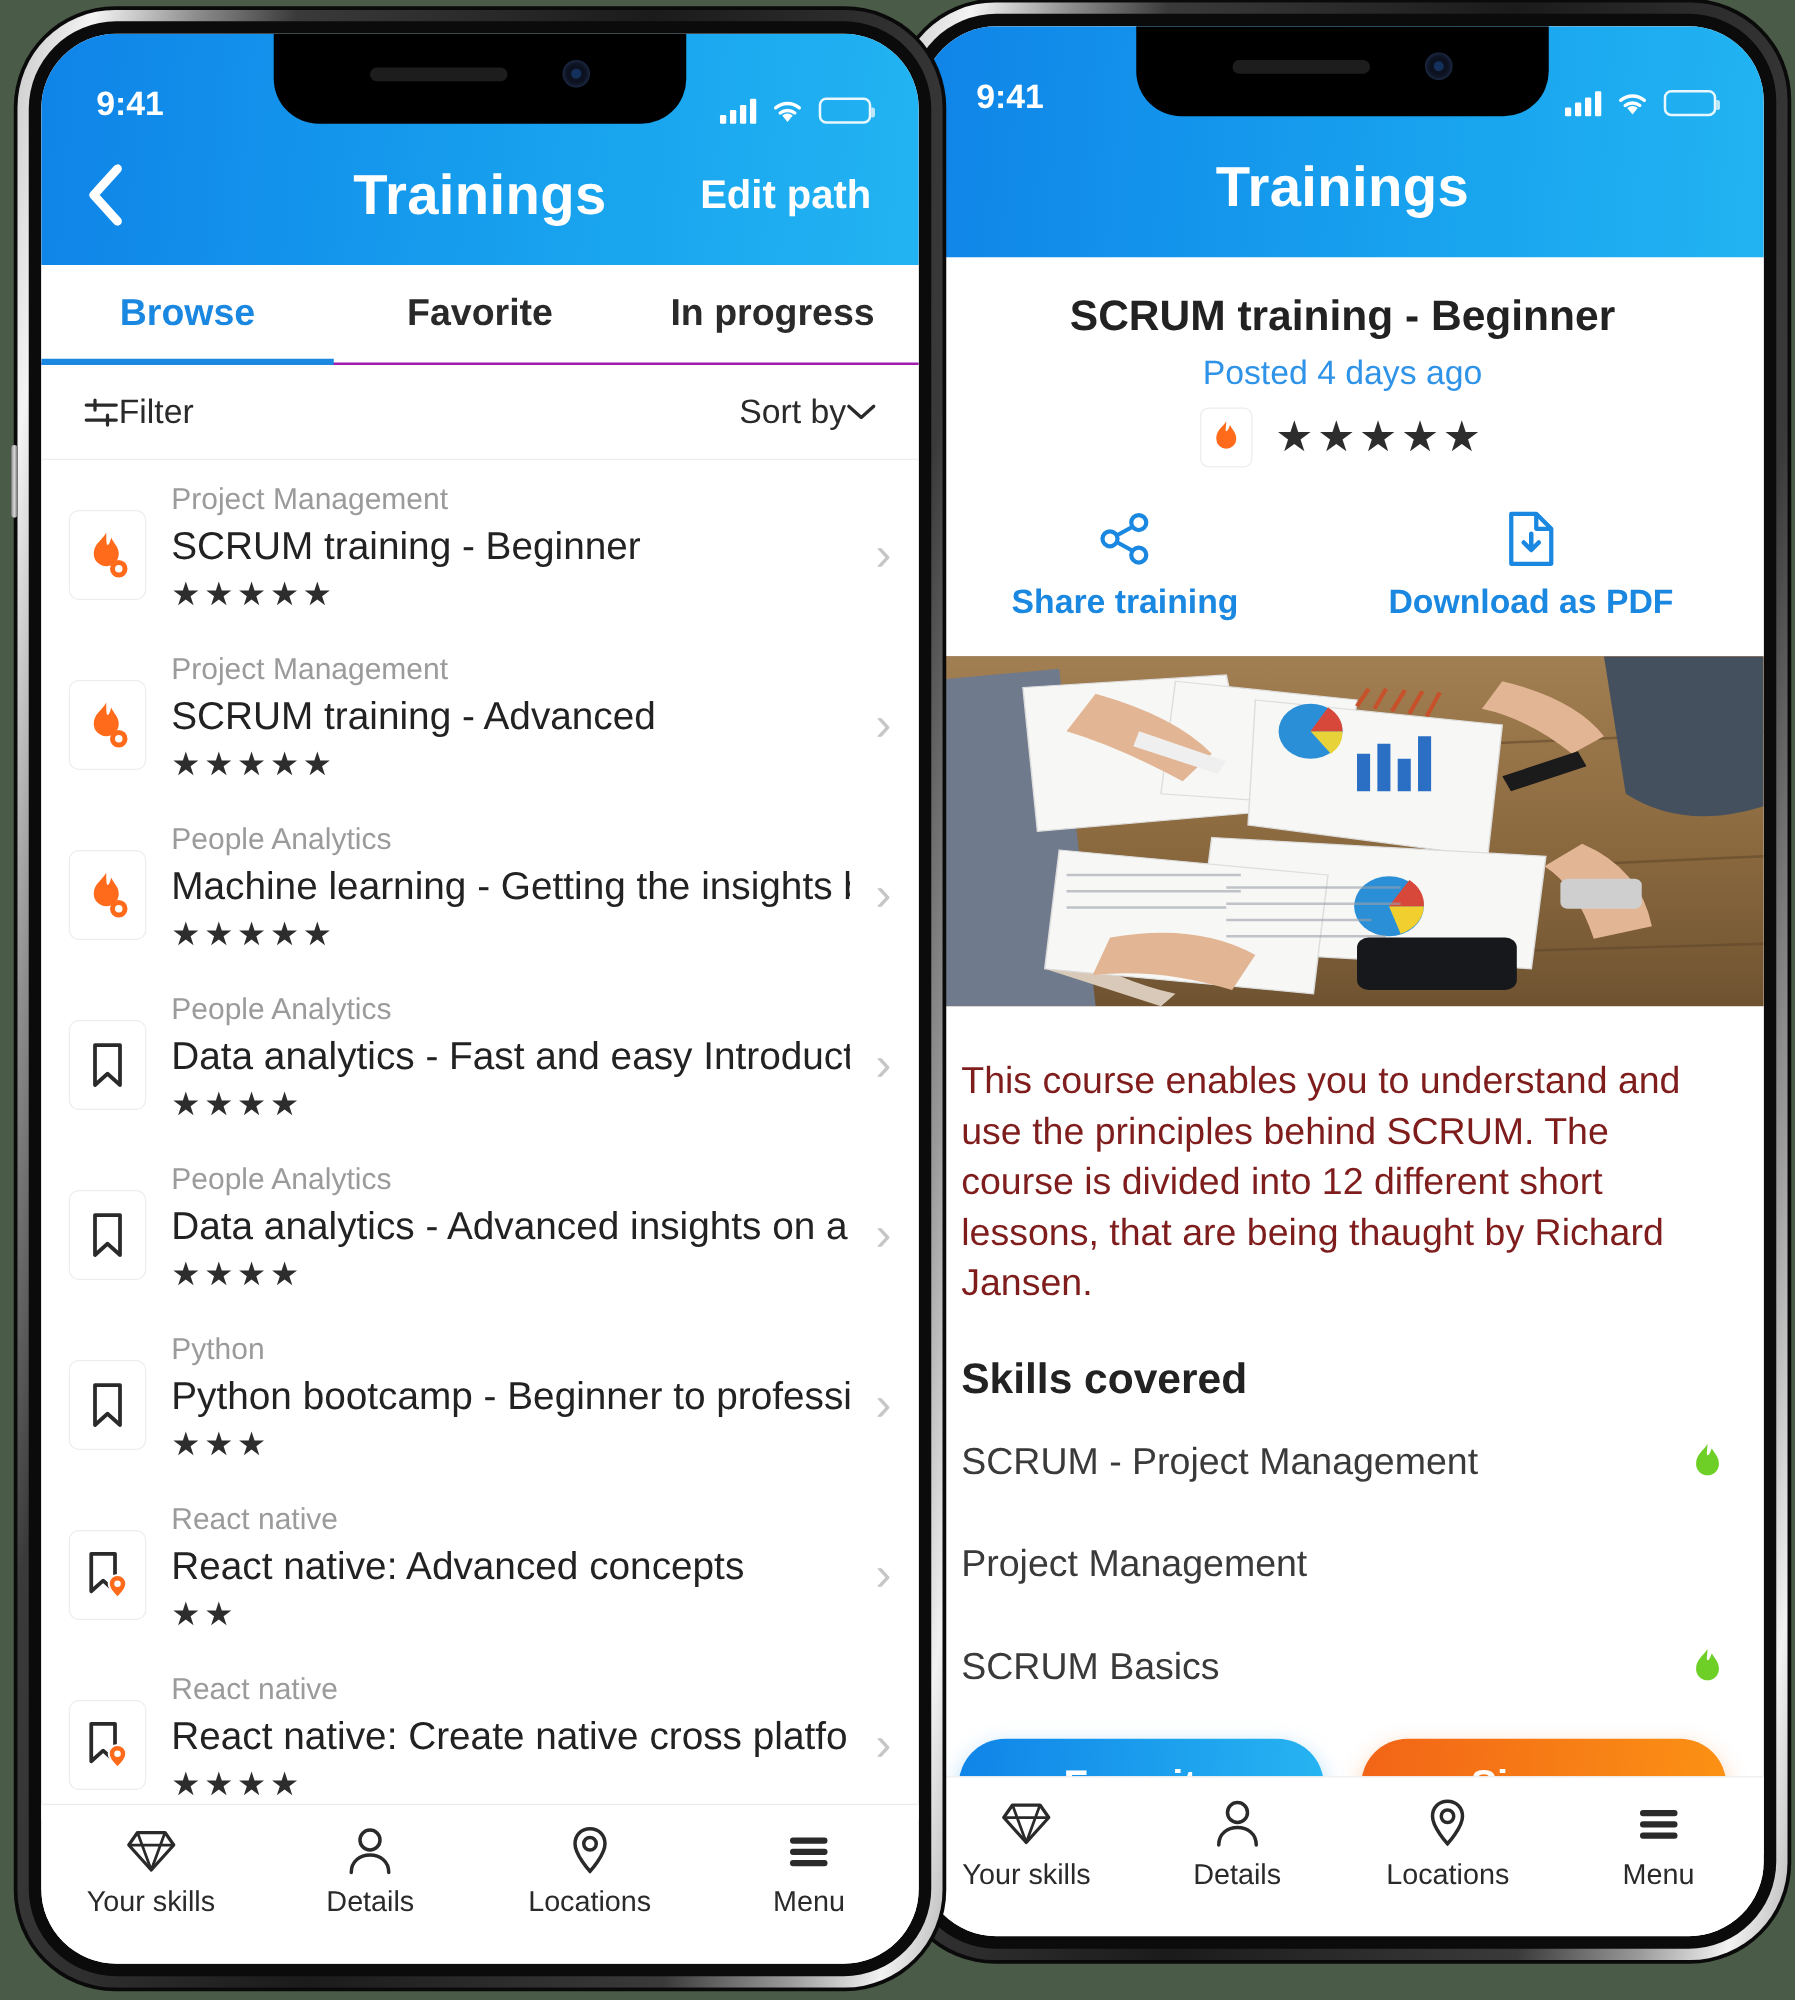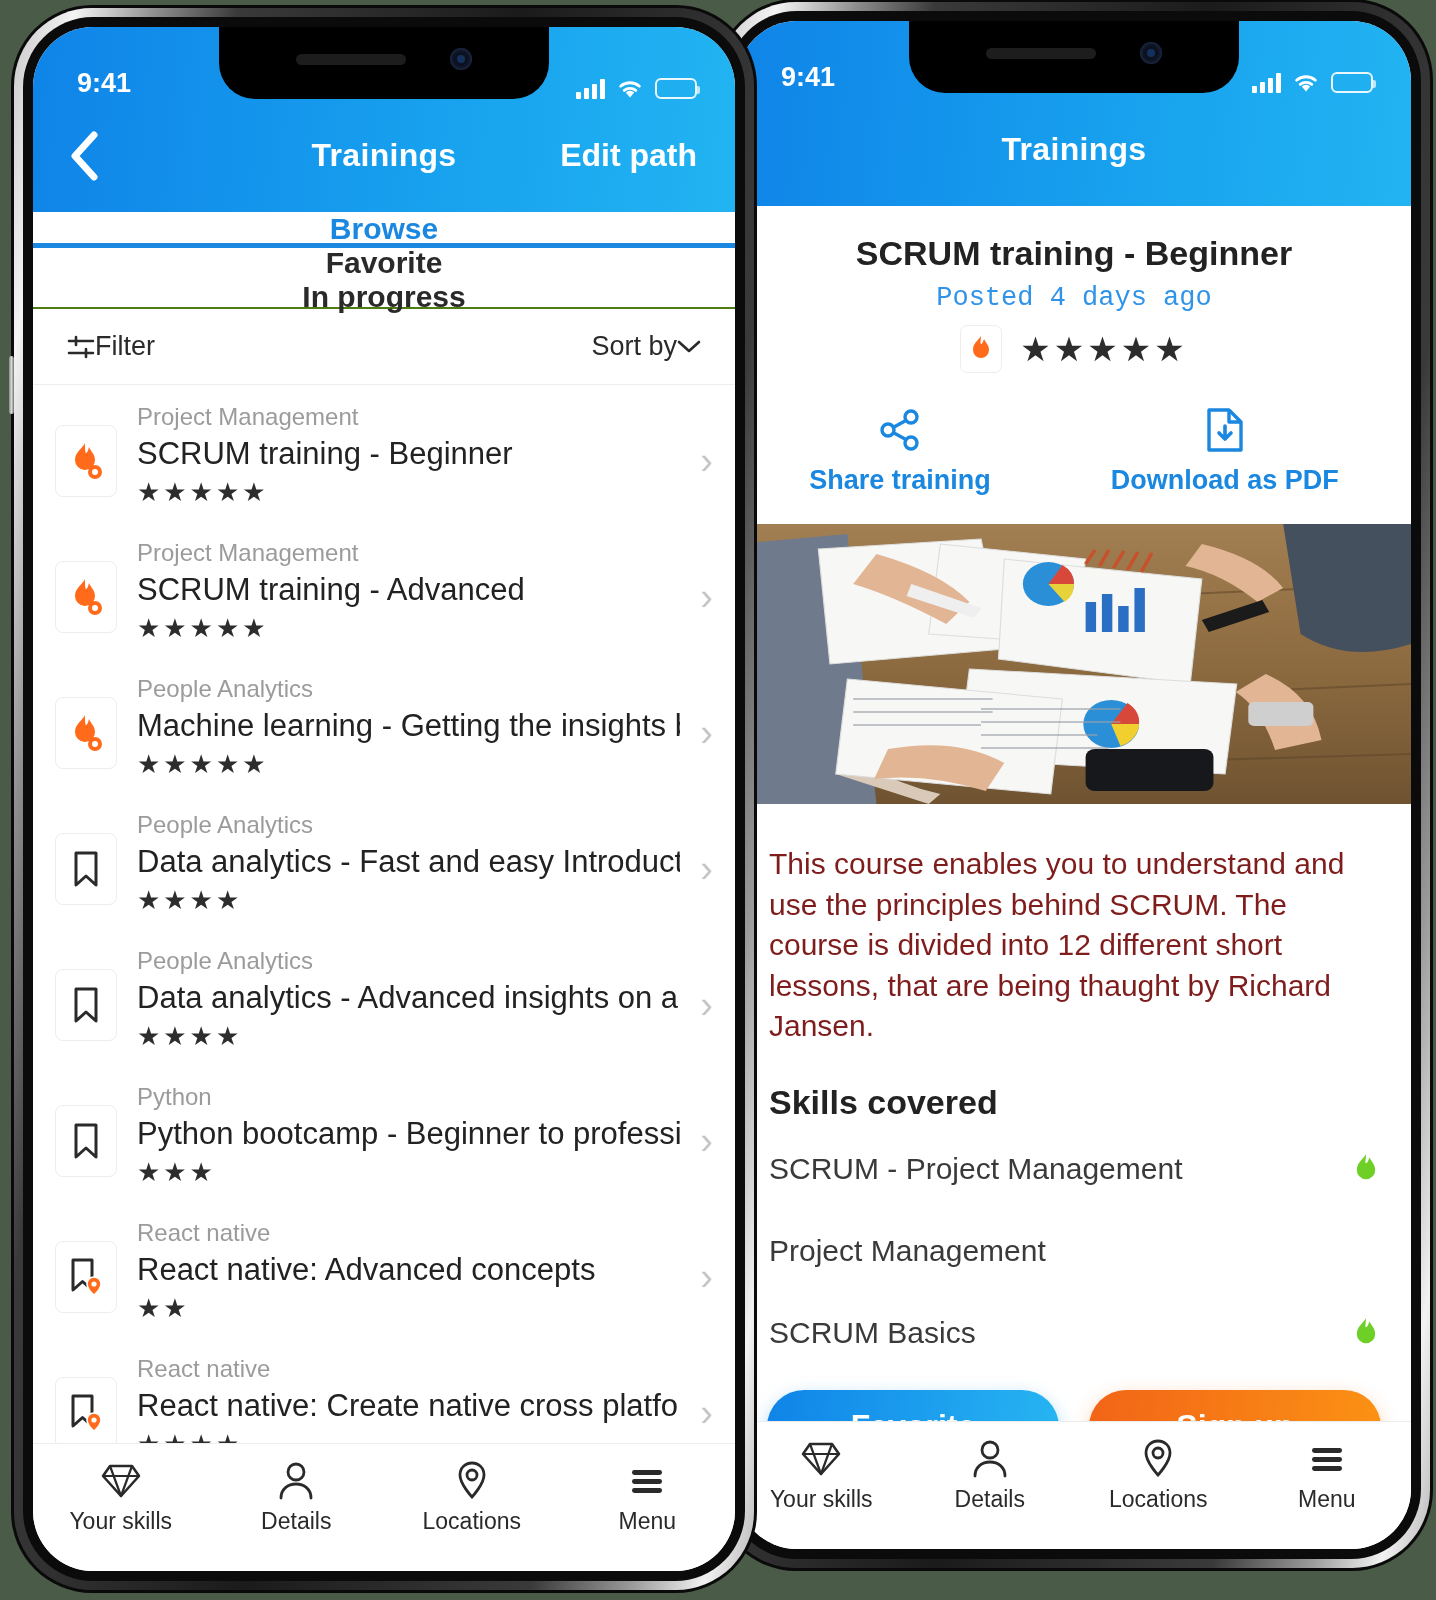--- a/index.html
+++ b/index.html
@@ -79,27 +79,27 @@
 
   
   .navbar {
     height: 113px;
     background: linear-gradient(95deg,#0f84e8 0%,#17a0ee 55%,#22b4f2 100%);
     display: flex; align-items: center; padding: 0 34px;
     position: relative;
   }
   .navbar .title {
     position:absolute; left:0; right:0; text-align:center;
-    color:#fff; font-size: 32px; font-weight: bold; letter-spacing:.3px;
+    color:#fff; font-size: 45px; font-weight: bold; letter-spacing:.3px;
   }
   .back-chevron { position: relative; z-index:2; width:34px;height:50px;}
   .nav-action { position:absolute; right:38px; color:#fff; font-size:32px; font-weight:bold; z-index:2;}
 
   
-  .tabs { display:flex; height: 97px; background:#fff; border-bottom:2px solid #4d7c0f;flex-direction:column;}
+  .tabs { display:flex; height: 80px; background:#fff; border-bottom:2px solid #a21caf;}
   .tab { flex:1; display:flex;align-items:center;justify-content:center;
          font-size:30px;color:#2a2a2a; font-weight:bold; position:relative;}
   .tab.active { color:#1a87e0; }
   .tab.active::after { content:""; position:absolute;bottom:-2px;left:0;right:0;height:5px;background:#1a87e0;}
 
   
   .filterbar { height:76px; display:flex;align-items:center;justify-content:space-between;
                padding: 0 34px; border-bottom:1px solid #eee; background:#fff;}
   .filter-left{display:flex;align-items:center;font-size:27px;color:#2a2a2a;}
   .sort-right{display:flex;align-items:center;gap:0;font-size:27px;color:#2a2a2a;}
@@ -123,21 +123,21 @@
     position:absolute; left:0; right:0; bottom:0; height: 128px;
     background:#fff; border-top:1px solid #ededed;
     display:flex; align-items:flex-start; padding-top: 16px;
   }
   .bn-item{flex:1;display:flex;flex-direction:column;align-items:center;gap:8px;}
   .bn-label{font-size:23px;color:#2a2a2a;}
 
   
   .detail { background:#fff; }
   .d-title{ text-align:center; font-size:34px; font-weight:bold; color:#222; padding-top: 28px;}
-  .d-posted{ text-align:center; font-size:27px; color:#2f93e8; margin-top:10px;font-family:Liberation Mono, monospace;}
+  .d-posted{ text-align:center; font-size:27px; color:#2f93e8; margin-top:10px;}
   .d-rating{ display:flex;align-items:center;justify-content:center;gap:18px;margin-top:12px;}
   .d-badge{width:42px;height:48px;border:1px solid #ededed;border-radius:7px;display:flex;align-items:center;justify-content:center;}
   .d-actions{display:flex;justify-content:center;gap:120px;margin-top:34px;padding-bottom:28px;}
   .d-act{display:flex;flex-direction:column;align-items:center;gap:12px;color:#1a87e0;font-size:27px;font-weight:bold;}
   .d-photo{height:280px;width:100%;position:relative;overflow:hidden;background:#8a6a44;}
   .d-desc{padding: 40px 32px 8px 32px; font-size:30px; color:#7f1d1d; line-height:1.35;}
   .d-sec-title{padding: 28px 32px 6px 32px; font-size:34px;font-weight:bold;color:#222;}
   .d-skill{display:flex;align-items:center;justify-content:space-between;padding: 24px 32px;font-size:30px;color:#3a3a3a;}
   .d-cta{display:flex;gap:30px;padding: 16px 30px 18px 30px;}
   .cta-btn{flex:1;height:74px;border-radius:40px;display:flex;align-items:center;justify-content:center;

